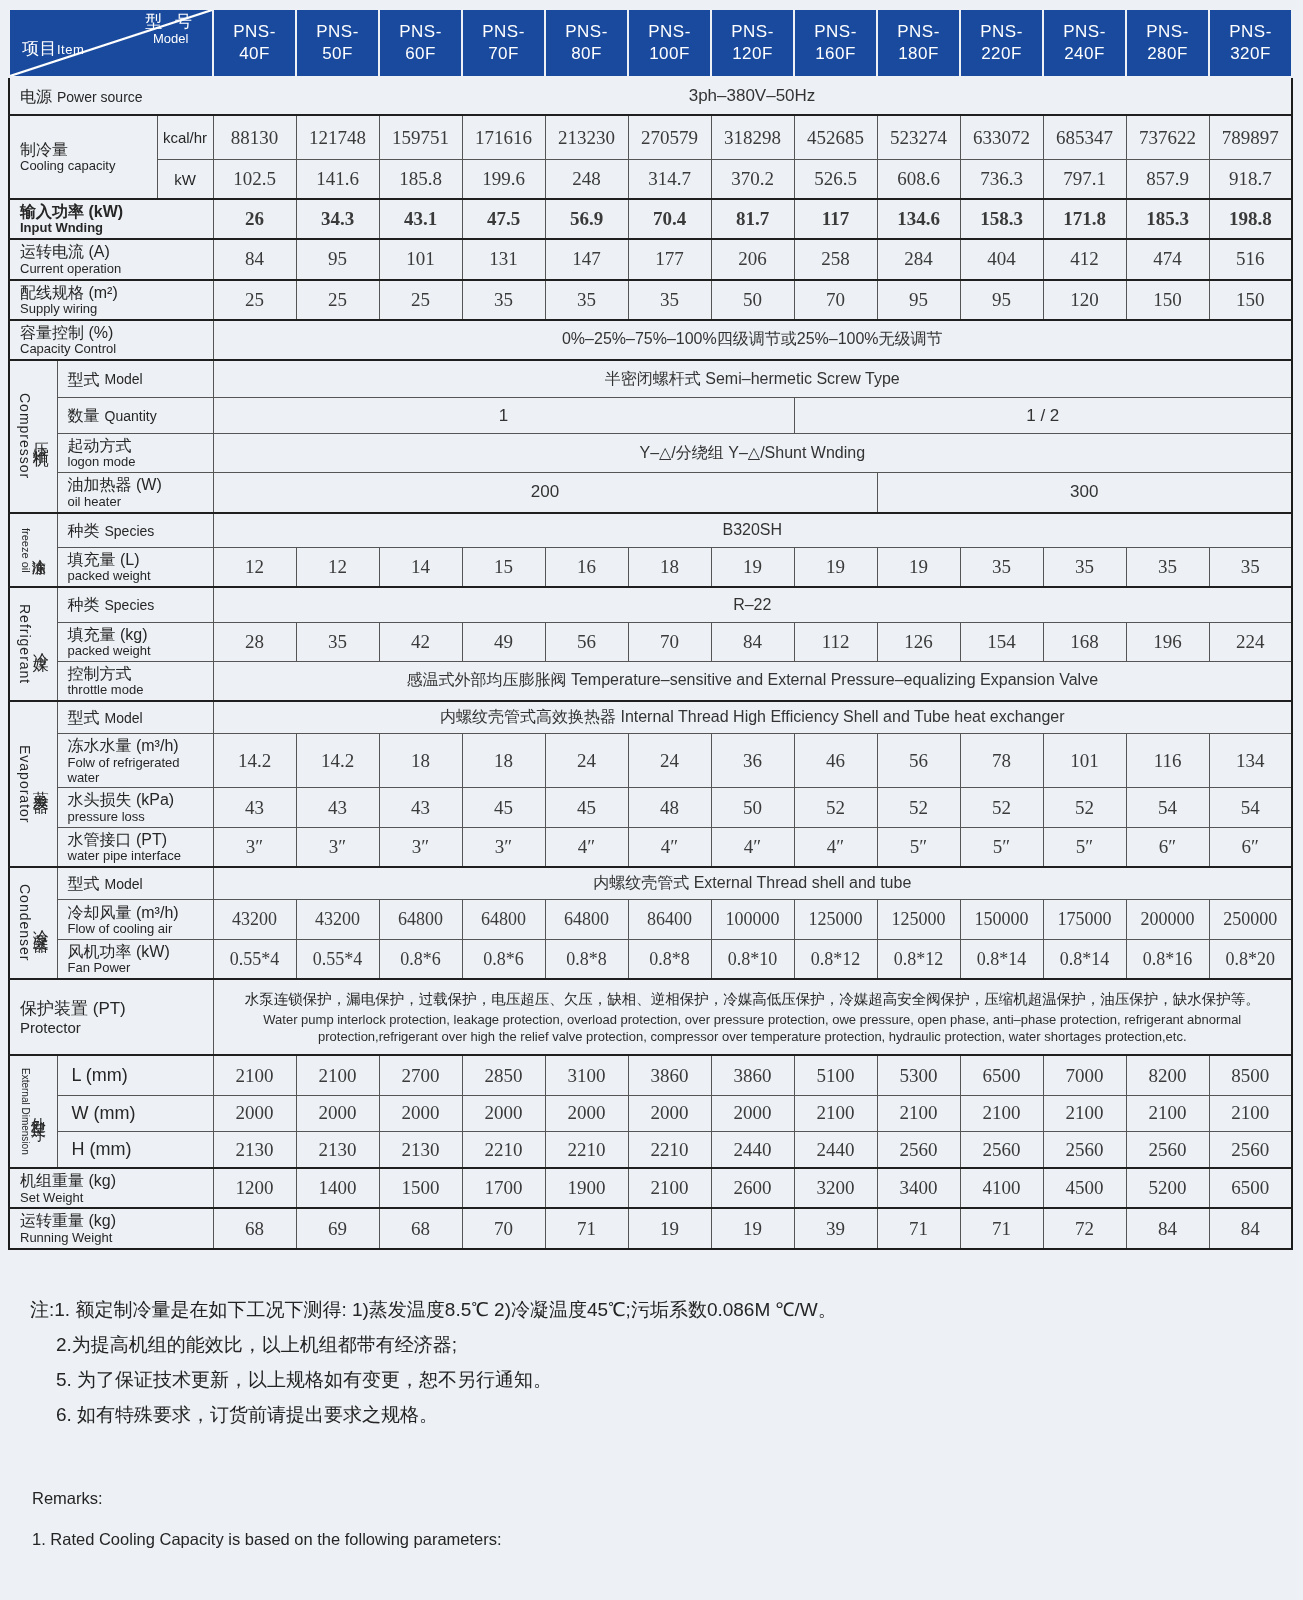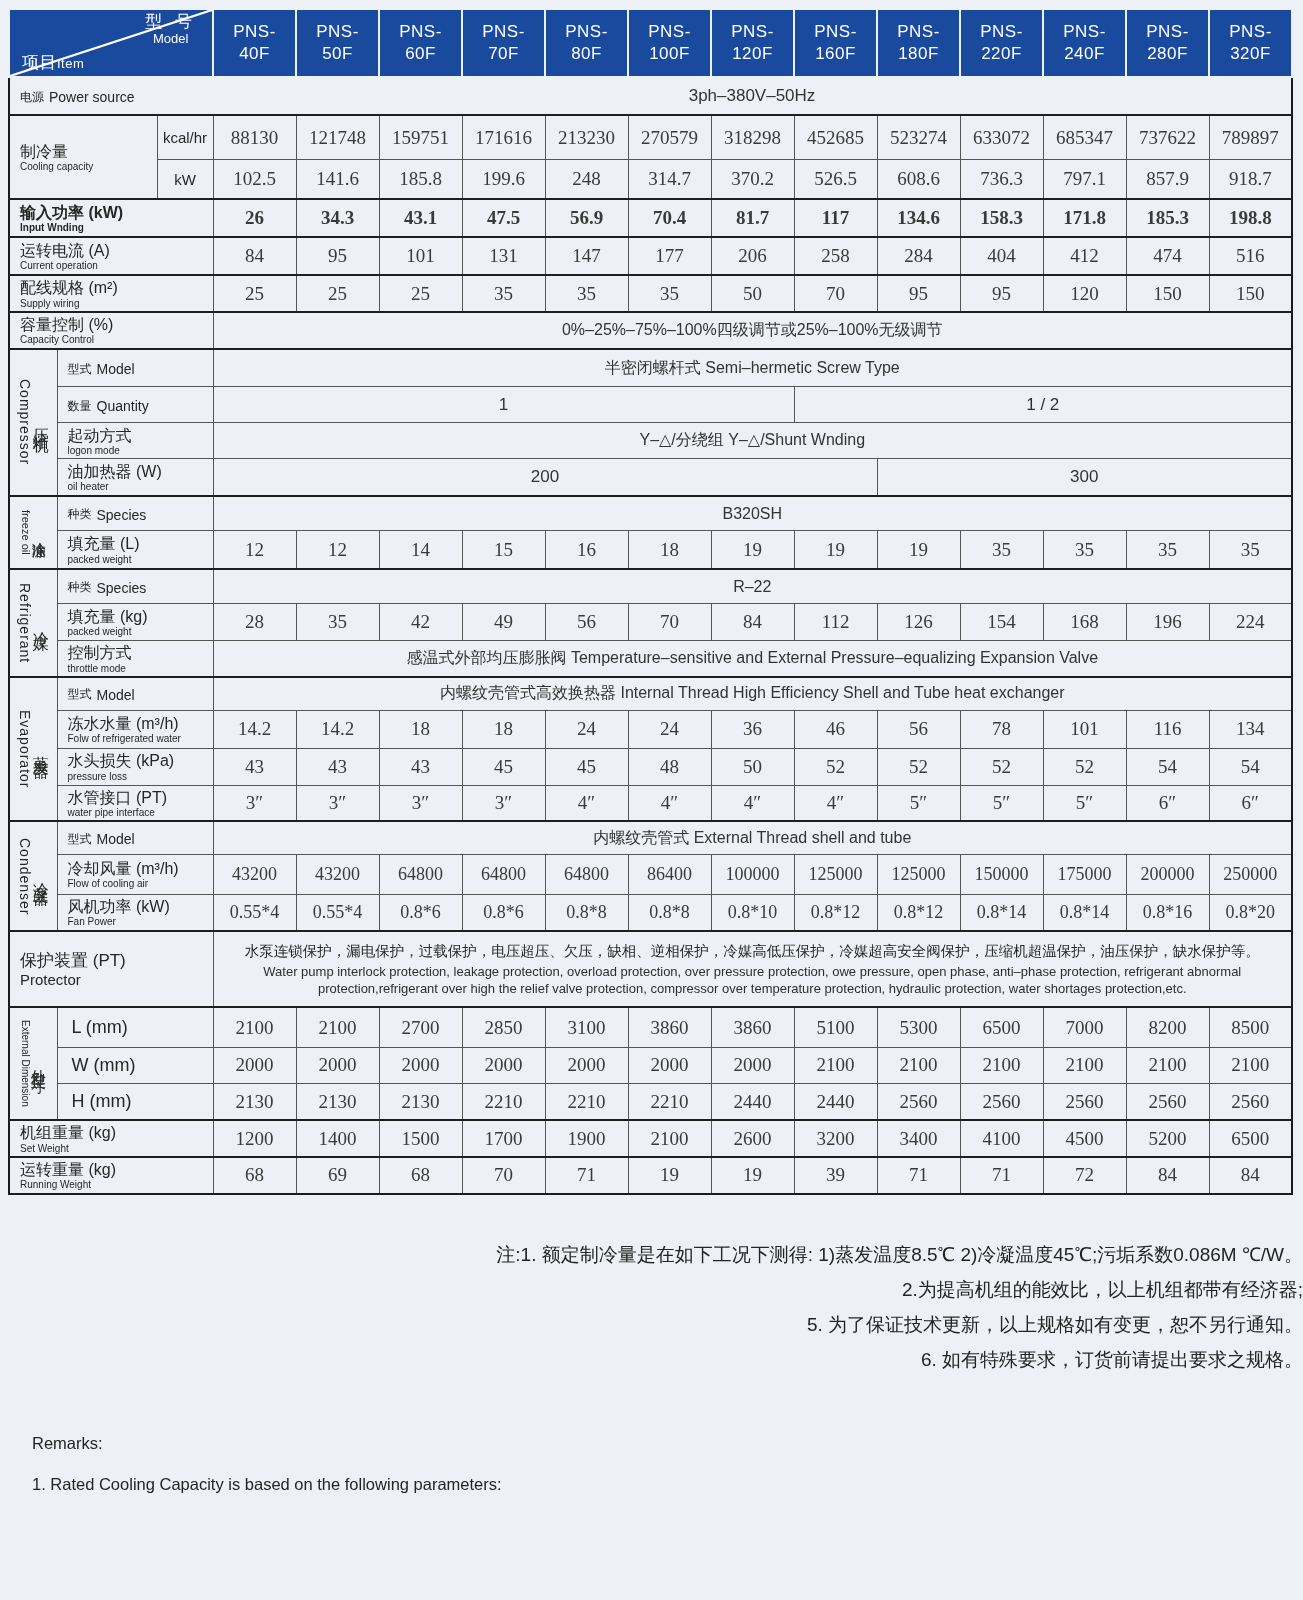--- a/index.html
+++ b/index.html
@@ -29,28 +29,28 @@
   }
   th.corner{
     position:relative;
     background:
       linear-gradient(to bottom right, rgba(0,0,0,0) calc(50% - 1.6px), #fff calc(50% - 0.6px), #fff calc(50% + 0.6px), rgba(0,0,0,0) calc(50% + 1.6px)),
       #1a4a9d;
   }
   .corner-model{position:absolute;top:3px;right:16px;text-align:center;line-height:1.1;}
   .corner-model .zh{font-size:17px;letter-spacing:4px;display:block;}
   .corner-model .en{font-size:13px;display:block;letter-spacing:0;}
-  .corner-item{position:absolute;bottom:5px;left:12px;font-size:17px;line-height:1;}
+  .corner-item{position:absolute;bottom:19px;left:12px;font-size:17px;line-height:1;}
   .corner-item .en{font-size:13px;}
   
   td.lbl{padding:2px 4px 2px 10px;vertical-align:middle;text-align:left;background:transparent;}
   .lbl .zh{display:block;font-size:16px;line-height:1.2;}
-  .lbl .en{display:block;font-size:10px;line-height:1.15;}
+  .lbl .en{display:block;font-size:13px;line-height:1.15;}
   td.lbl.inline .zh, td.lbl.inline .en{display:inline;vertical-align:middle;}
-  td.lbl.inline .zh{font-size:12px;margin-right:5px;}
+  td.lbl.inline .zh{font-size:16px;margin-right:5px;}
   td.lbl.inline .en{font-size:14px;}
   td.lbl.dim{font-size:18px;padding-left:14px;}
   td.noR{border-right-style:hidden;}
   td.unit{text-align:center;font-size:15px;vertical-align:middle;}
   
   td.val{text-align:center;vertical-align:middle;font-size:17px;color:#333;}
   td.num{font-family:"Liberation Serif",serif;font-size:19px;color:#3a3a3a;}
   td.wide{font-size:16px;}
   
   td.grp{vertical-align:middle;}
@@ -59,21 +59,21 @@
   .grp-zh{writing-mode:vertical-rl;text-orientation:upright;font-size:16px;letter-spacing:4px;line-height:1;}
   .grp-sm .grp-en{font-size:11px;letter-spacing:0;}
   .grp-sm .grp-zh{font-size:14px;letter-spacing:1px;}
   .grp-xs .grp-en{font-size:10px;letter-spacing:0;}
   .grp-xs .grp-zh{font-size:15px;letter-spacing:3px;}
   
   td.prot{padding:3px 8px;text-align:center;vertical-align:middle;}
   .prot-zh{font-size:14.5px;line-height:1.5;white-space:nowrap;}
   .prot-en{font-size:13px;line-height:1.32;color:#2e2e2e;}
   
-  .notes{margin:42px 0 0 22px;font-size:19px;line-height:35px;color:#242424;text-align:right;}
+  .notes{margin:42px 0 0 22px;font-size:19px;line-height:35px;color:#242424;}
   .notes .ind{padding-left:26px;}
   .remarks{margin:52px 0 0 24px;font-size:16.5px;line-height:29.5px;color:#242424;}
   .remarks .title{margin-bottom:12px;}
 </style>
 </head>
 <body>
 
 <div class="sheet">
 
 <table>

